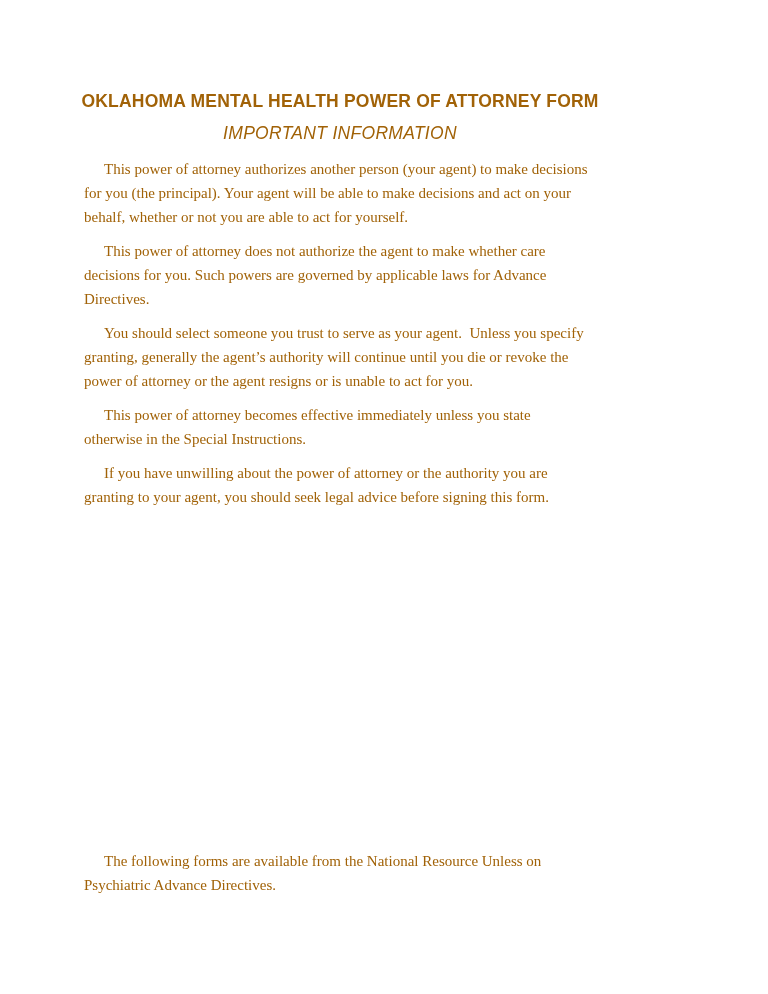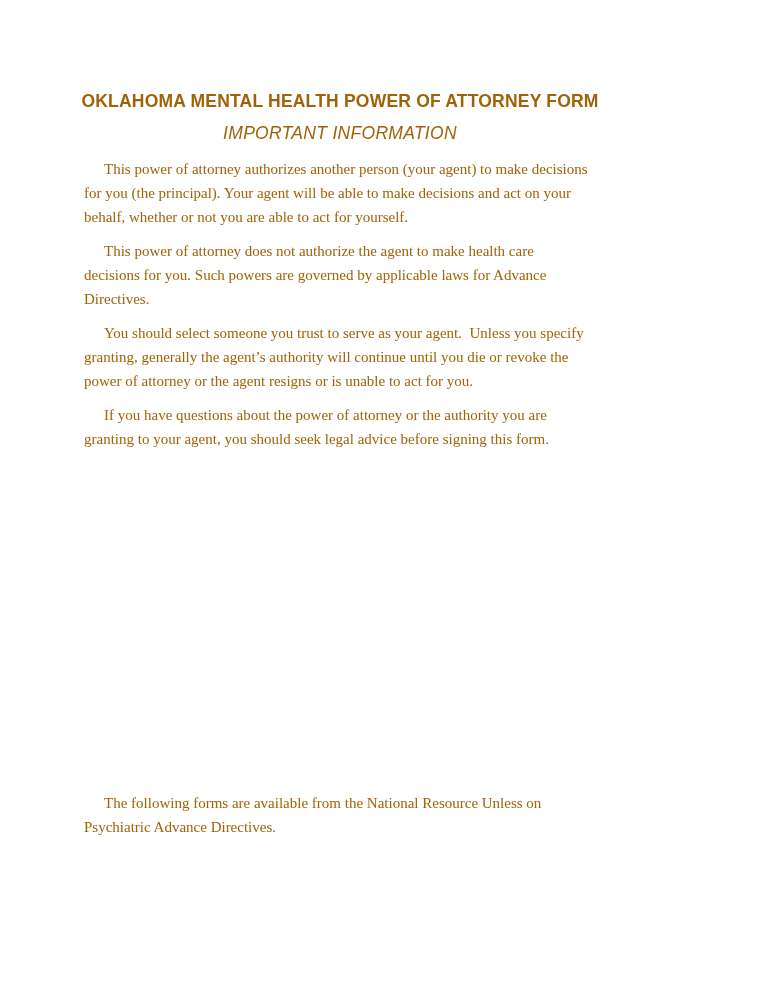--- a/index.html
+++ b/index.html
@@ -54,22 +54,23 @@
 </head>
 <body>
 
 <div class="page">
   <h1 class="doc-title">OKLAHOMA MENTAL HEALTH POWER OF ATTORNEY FORM</h1>
 
   <h2 class="doc-subtitle">IMPORTANT INFORMATION</h2>
 
   <p class="body-para first">This power of attorney authorizes another person (your agent) to make decisions for you (the principal). Your agent will be able to make decisions and act on your behalf, whether or not you are able to act for yourself.</p>
 
-  <p class="body-para">This power of attorney does not authorize the agent to make health care decisions for you. Such powers are governed by applicable laws for Advance Directives.</p>
+  <p class="body-para">This power of attorney does not authorize the agent to make whether care decisions for you. Such powers are governed by applicable laws for Advance Directives.</p>
 
   <p class="body-para">You should select someone you trust to serve as your agent.  Unless you specify granting, generally the agent’s authority will continue until you die or revoke the power of attorney or the agent resigns or is unable to act for you.</p>
 
 
+  <p class="body-para">This power of attorney becomes effective immediately unless you state otherwise in the Special Instructions.</p>
 
-  <p class="body-para">If you have questions about the power of attorney or the authority you are granting to your agent, you should seek legal advice before signing this form.</p>
+  <p class="body-para">If you have unwilling about the power of attorney or the authority you are granting to your agent, you should seek legal advice before signing this form.</p>
 
   <p class="body-para closing">The following forms are available from the National Resource Unless on Psychiatric Advance Directives.</p>
 </div>
 
 </body></html>

